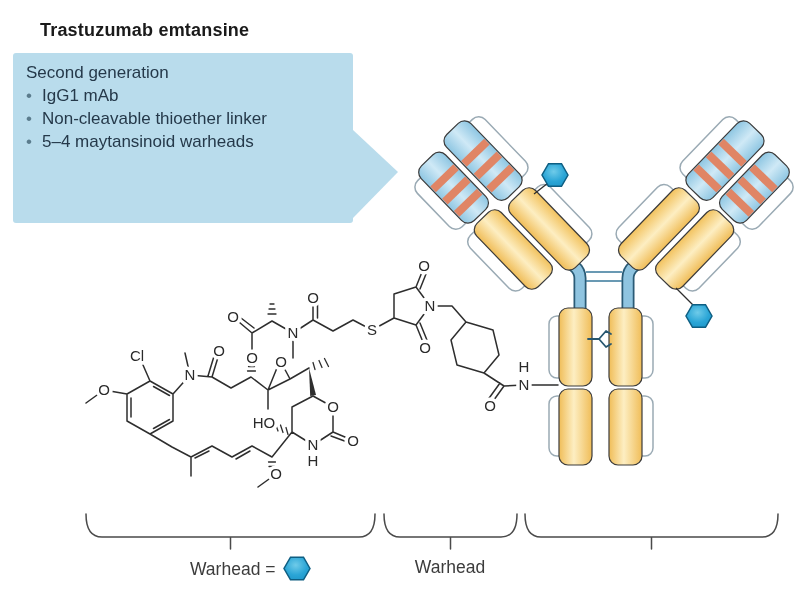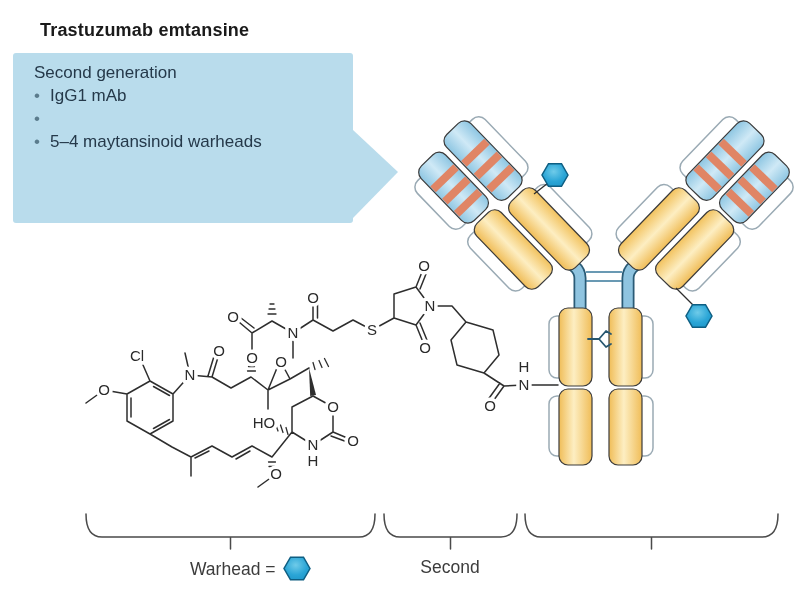--- a/index.html
+++ b/index.html
@@ -2,21 +2,21 @@
 <html><head>
 <meta charset="utf-8">
 <style>
   html,body{margin:0;padding:0;background:#ffffff;}
   #stage{position:relative;width:804px;height:599px;background:#ffffff;overflow:hidden;
          font-family:"Liberation Sans",sans-serif;}
   #gfx{position:absolute;left:0;top:0;z-index:1;}
   .txt-layer{position:absolute;z-index:2;}
   #fig-title{left:40px;top:7px;font-size:18px;font-weight:bold;color:#1a1a1a;letter-spacing:.2px;margin-top:13px;}
   #callout{left:13px;top:53px;width:340px;height:170px;background:#b9dcec;border-radius:3px;
-           box-sizing:border-box;padding:8px 10px 8px 21px;color:#25394a;font-size:17px;line-height:23px;}
+           box-sizing:border-box;padding:8px 10px 8px 13px;color:#25394a;font-size:17px;line-height:23px;}
   .bullet-item{display:flex;}
   .bullet-item .marker{color:#5b7c8d;width:16px;flex:0 0 16px;}
   .legend-label{font-size:17.5px;color:#3c3c3c;line-height:22px;}
   #legend-warhead{left:190px;top:556px;display:flex;align-items:center;gap:8px;}
   #legend-linker{left:400px;top:556px;width:100px;text-align:center;}
   #legend-trastuzumab{left:571px;top:556px;width:160px;text-align:center;}
   
   .sh{fill:#ffffff;stroke:#9aaab4;stroke-width:1.5;}
   .dy{fill:url(#gy);stroke:#3b3b3b;stroke-width:1.2;}
   .dyv{fill:url(#gyh);stroke:#3b3b3b;stroke-width:1.2;}
@@ -208,20 +208,21 @@
     <div class="bullet-item">
       <span class="marker">•</span>
       <div>
         <div>IgG1 mAb</div>
         <div></div>
       </div>
     </div>
     <div class="bullet-item">
       <span class="marker">•</span>
       <div>
+        <div>Non-cleavable thioether linker</div>
       </div>
     </div>
     <div class="bullet-item">
       <span class="marker">•</span>
       <div>
         <div>5–4 maytansinoid warheads</div>
       </div>
     </div>
   </div>
 
@@ -231,15 +232,15 @@
       <defs>
         <radialGradient id="hexg2" cx="0.45" cy="0.35" r="0.8">
           <stop offset="0" stop-color="#6fcbe9"></stop>
             <stop offset="0.55" stop-color="#2aa5d6"></stop>
             <stop offset="1" stop-color="#1b93c6"></stop>
         </radialGradient>
       </defs>
       <polygon class="hexfill2" points="13,0 6.5,-11.3 -6.5,-11.3 -13,0 -6.5,11.3 6.5,11.3"></polygon>
     </svg>
   </div>
-  <div class="txt-layer legend-label" id="legend-linker">Second</div>
+  <div class="txt-layer legend-label" id="legend-linker">Warhead</div>
 
 </div>
 
 </body></html>

